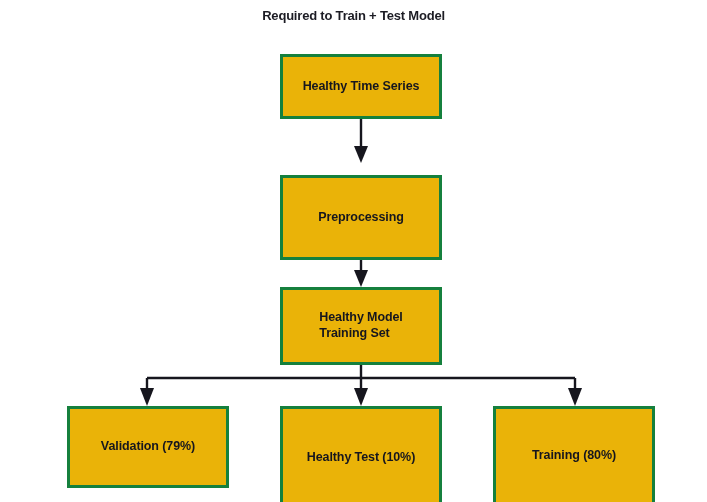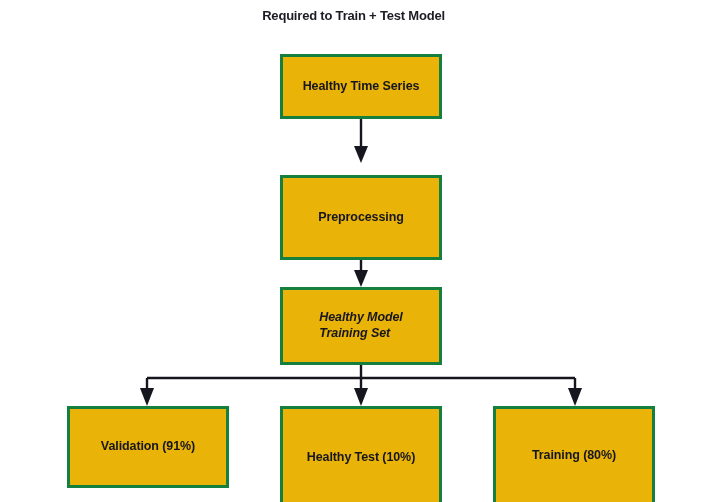--- a/index.html
+++ b/index.html
@@ -42,21 +42,21 @@
     font-size: 12.5px;
     font-weight: bold;
     color: #16161e;
     line-height: 1.25;
     letter-spacing: -0.1px;
     padding: 0 6px;
     white-space: pre-line;
   }
   #node-healthy-time-series { left: 280px; top: 54px;  width: 162px; height: 65px; }
   #node-preprocessing       { left: 280px; top: 163px; width: 162px; height: 85px; margin-top: 12px; }
-  #node-training-set        { left: 280px; top: 287px; width: 162px; height: 78px; font-style: italic; }
+  #node-training-set        { left: 280px; top: 287px; width: 162px; height: 78px; }
   #node-validation          { left: 67px;  top: 406px; width: 162px; height: 82px; }
   #node-healthy-test        { left: 280px; top: 406px; width: 162px; height: 104px; }
   #node-training            { left: 493px; top: 406px; width: 162px; height: 100px; }
 
   .edge-svg {
     position: absolute;
     left: 0;
     top: 0;
     width: 707px;
     height: 502px;
@@ -109,21 +109,21 @@
   <div class="node" id="node-preprocessing">
     <span class="node-label">Preprocessing</span>
   </div>
 
   <div class="node" id="node-training-set">
     <span class="node-label">Healthy Model
 Training Set</span>
   </div>
 
   <div class="node" id="node-validation">
-    <span class="node-label">Validation (91%)</span>
+    <span class="node-label">Validation (79%)</span>
   </div>
 
   <div class="node" id="node-healthy-test">
     <span class="node-label">Healthy Test (10%)</span>
   </div>
 
   <div class="node" id="node-training">
     <span class="node-label">Training (80%)</span>
   </div>
 

